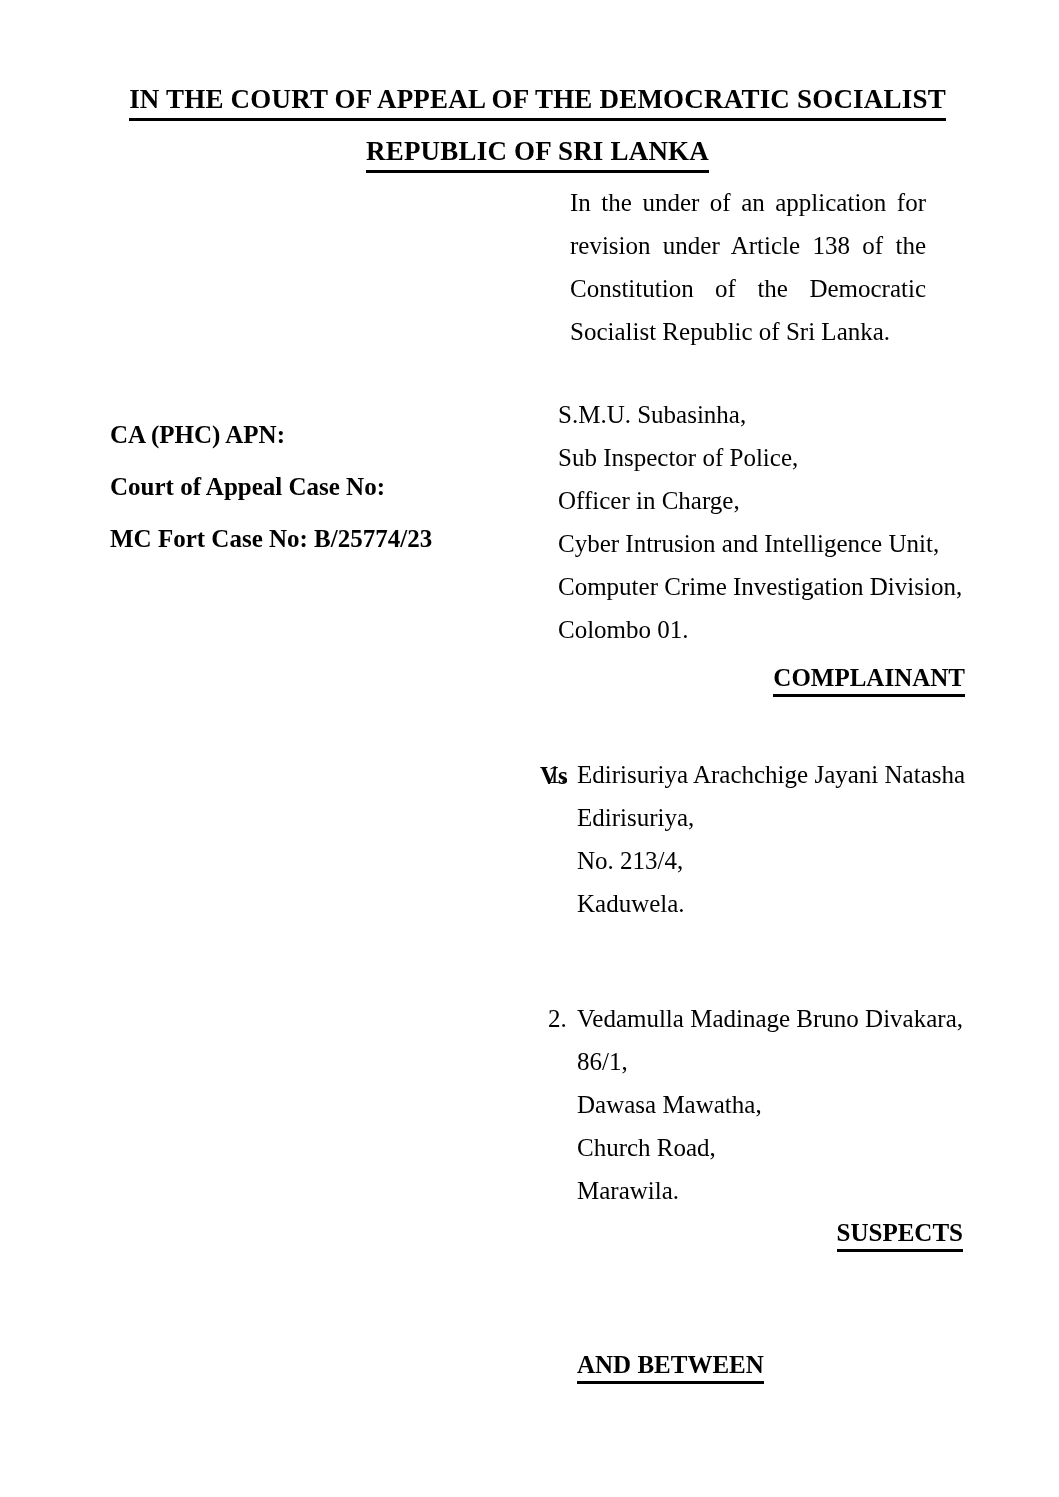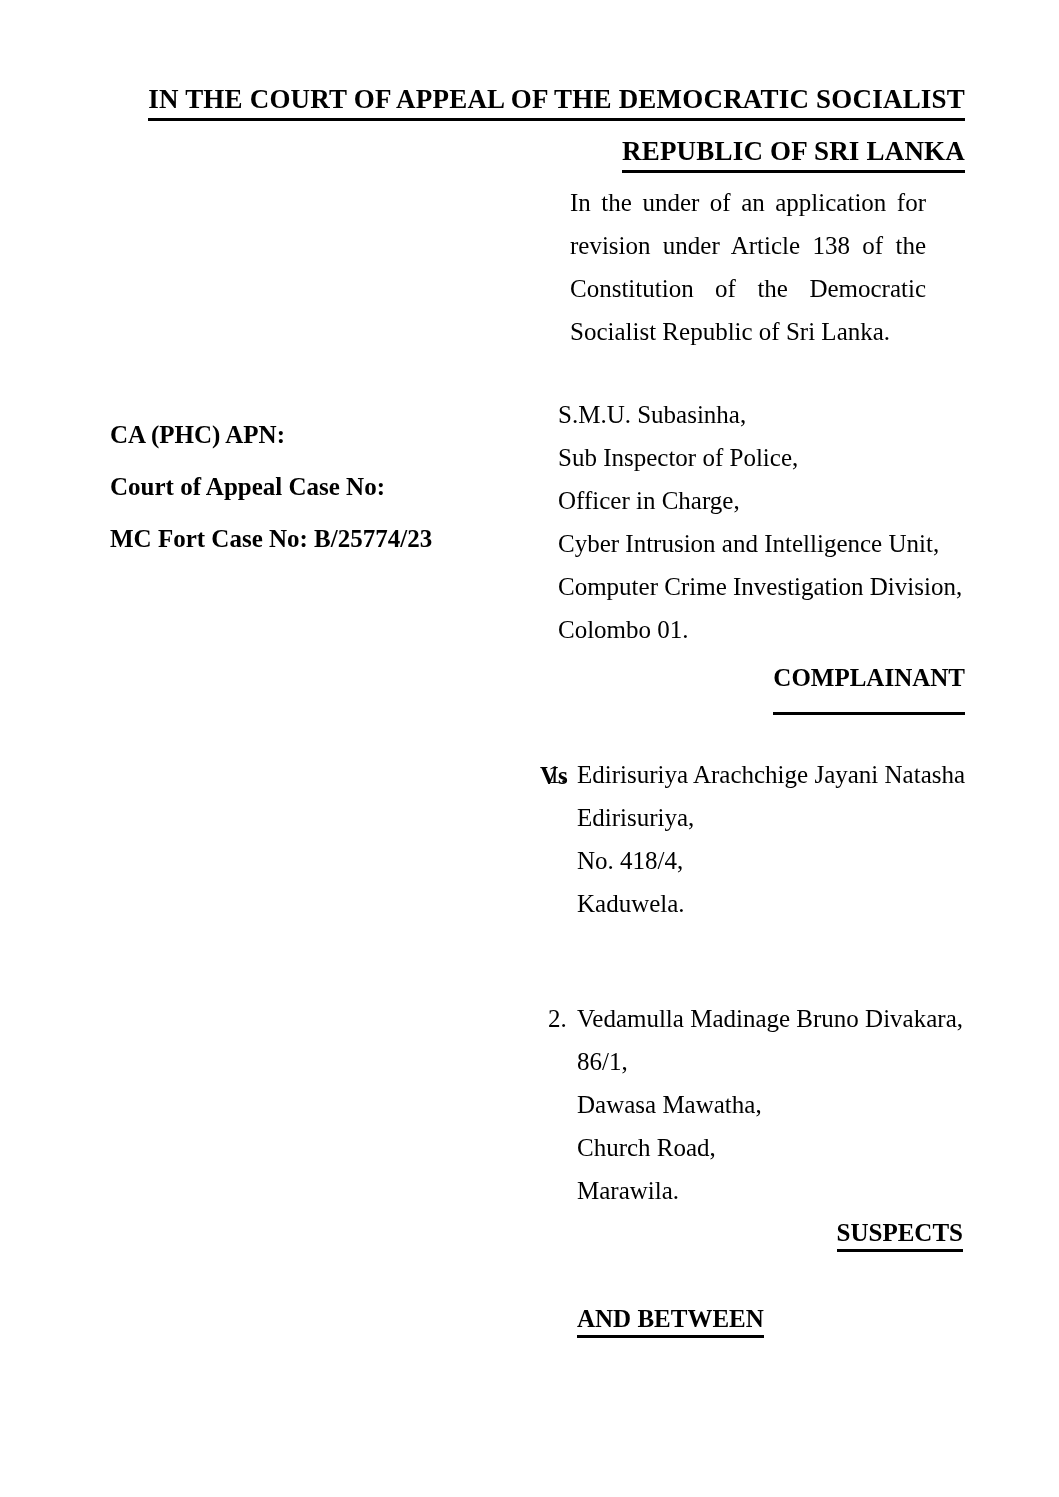--- a/index.html
+++ b/index.html
@@ -15,21 +15,21 @@
     color: #000000;
     overflow: hidden;
   }
 
   
   .title-block {
     position: absolute;
     top: 84px;
     left: 110px;
     right: 94px;
-    text-align: right;
+    text-align: center;
     font-weight: bold;
     font-size: 27px;
     letter-spacing: 0.2px;
   }
   .title-line { margin-bottom: 15px; }
   .underlined {
     display: inline-block;
     border-bottom: 3px solid #000;
     padding-bottom: 3px;
   }
@@ -70,21 +70,21 @@
     line-height: 43px;
   }
 
   .complainant-label {
     position: absolute;
     top: 664px;
     right: 94px;
     font-weight: bold;
     font-size: 25px;
   }
-  .complainant-label .underlined { border-bottom-width: 3px; padding-bottom: 20px; text-align: center; }
+  .complainant-label .underlined { border-bottom-width: 3px; padding-bottom: 2px; text-align: center; }
 
   .versus {
     position: absolute;
     left: 540px;
     top: 716px;
     font-weight: bold;
     font-size: 25px;
     margin-top: 46px;
   }
 
@@ -111,21 +111,21 @@
   }
   .suspects-label .underlined { border-bottom-width: 3px; padding-bottom: 2px; }
 
   .between-label {
     position: absolute;
     left: 577px;
     top: 1305px;
     font-weight: bold;
     font-size: 25px;
   }
-  .between-label .underlined { border-bottom-width: 3px; padding-bottom: 2px; }
+  .between-label .underlined { border-bottom-width: 3px; padding-bottom: 2px; margin-top: 46px; }
 </style>
 </head>
 <body>
 
 <div class="page">
 
   <div class="title-block">
     <div class="title-line">
       <span class="underlined">IN THE COURT OF APPEAL OF THE DEMOCRATIC SOCIALIST</span>
     </div>
@@ -166,21 +166,21 @@
     <span class="underlined">COMPLAINANT</span>
   </div>
 
   <div class="versus">Vs</div>
 
   <div class="suspect-item suspect-item-1">
     <div class="suspect-number">1.</div>
     <div class="suspect-lines">
       <div>Edirisuriya Arachchige Jayani Natasha</div>
       <div>Edirisuriya,</div>
-      <div>No. 418/4,</div>
+      <div>No. 213/4,</div>
       <div>Kaduwela.</div>
     </div>
   </div>
 
   <div class="suspect-item suspect-item-2">
     <div class="suspect-number">2.</div>
     <div class="suspect-lines">
       <div>Vedamulla Madinage Bruno Divakara,</div>
       <div>86/1,</div>
       <div>Dawasa Mawatha,</div>

